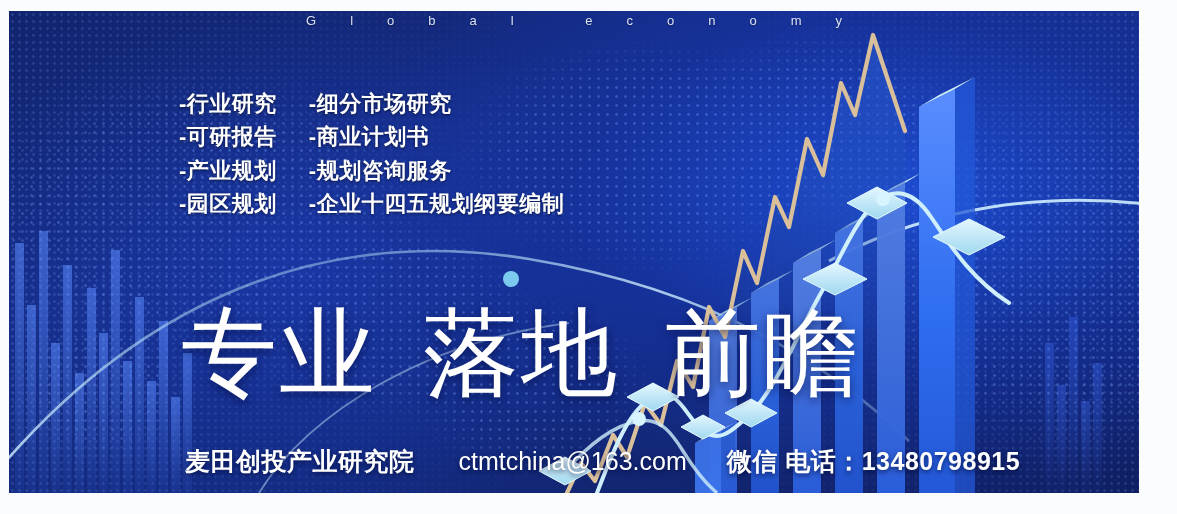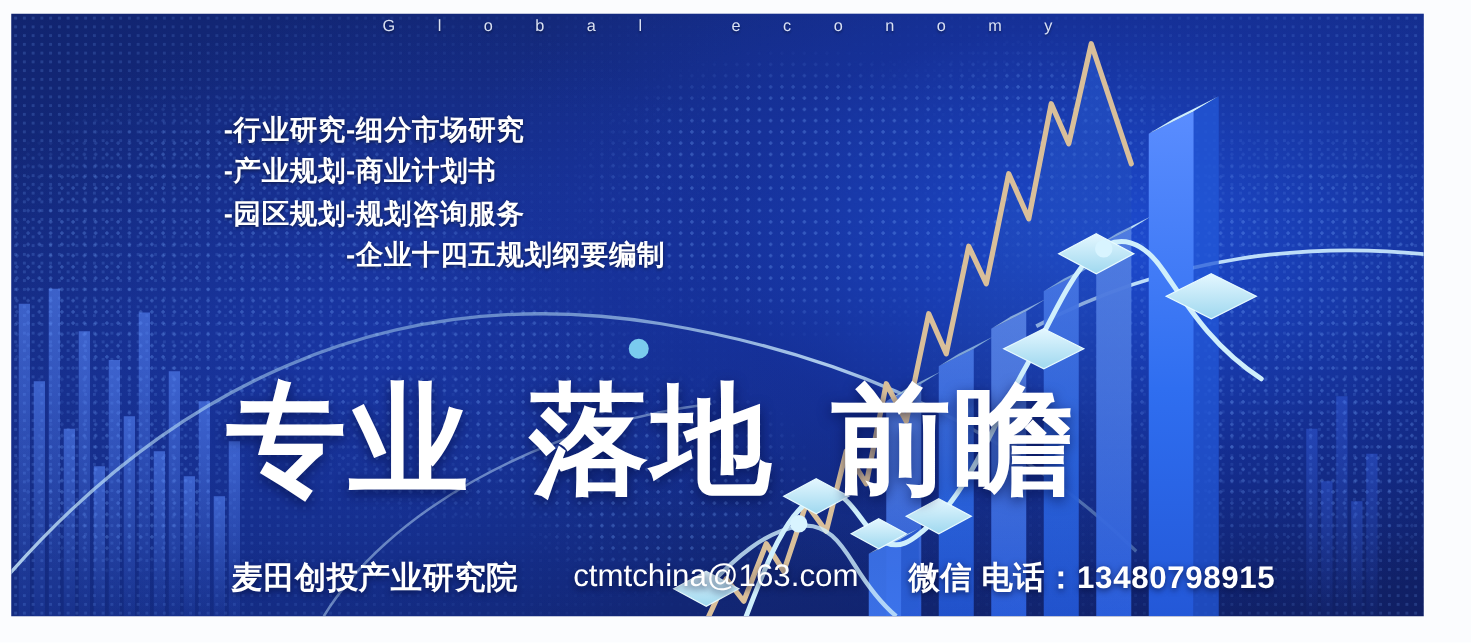--- a/index.html
+++ b/index.html
@@ -61,32 +61,32 @@
 
   
   #global-strip{
     position:absolute;left:0;right:0;top:2px;height:26px;
     text-align:center;color:#e8eefc;font-size:13px;letter-spacing:34px;
     text-indent:34px;font-weight:400;white-space:nowrap;opacity:.93;
     text-shadow:0 1px 2px rgba(0,0,0,.4);
   }
 
   
-  #bullets{position:absolute;left:170px;top:78px;display:flex;}
+  #bullets{position:absolute;left:170px;top:78px;display:flex;gap:32px;}
   .bcol{display:flex;flex-direction:column;gap:4px;}
   .bullet{
     color:#ffffff;font-size:22px;font-weight:700;line-height:1.33;
     letter-spacing:.5px;white-space:nowrap;
     text-shadow:0 1px 3px rgba(0,0,0,.55);
   }
 
   
   #slogan{
     position:absolute;left:172px;top:294px;
-    color:#ffffff;font-size:96px;font-weight:700;line-height:1;
+    color:#ffffff;font-size:96px;font-weight:400;line-height:1;
     letter-spacing:2px;white-space:nowrap;
     text-shadow:0 3px 10px rgba(0,10,60,.6);
   }
   #slogan .gap{display:inline-block;width:46px;}
 
   
   #footer{
     position:absolute;left:176px;top:434px;display:flex;align-items:center;
     white-space:nowrap;
   }
@@ -223,20 +223,21 @@
         <circle cx="630" cy="408" r="7" fill="#d8f4ff"></circle>
         <circle cx="874" cy="188" r="7" fill="#d8f4ff"></circle>
       </g>
     </svg>
 
     <div id="global-strip">Global economy</div>
 
     <div id="bullets">
       <div class="bcol">
         <div class="bullet">-行业研究</div>
+        <div class="bullet">-可研报告</div>
         <div class="bullet">-产业规划</div>
         <div class="bullet">-园区规划</div>
       </div>
       <div class="bcol">
         <div class="bullet">-细分市场研究</div>
         <div class="bullet">-商业计划书</div>
         <div class="bullet">-规划咨询服务</div>
         <div class="bullet">-企业十四五规划纲要编制</div>
       </div>
     </div>

